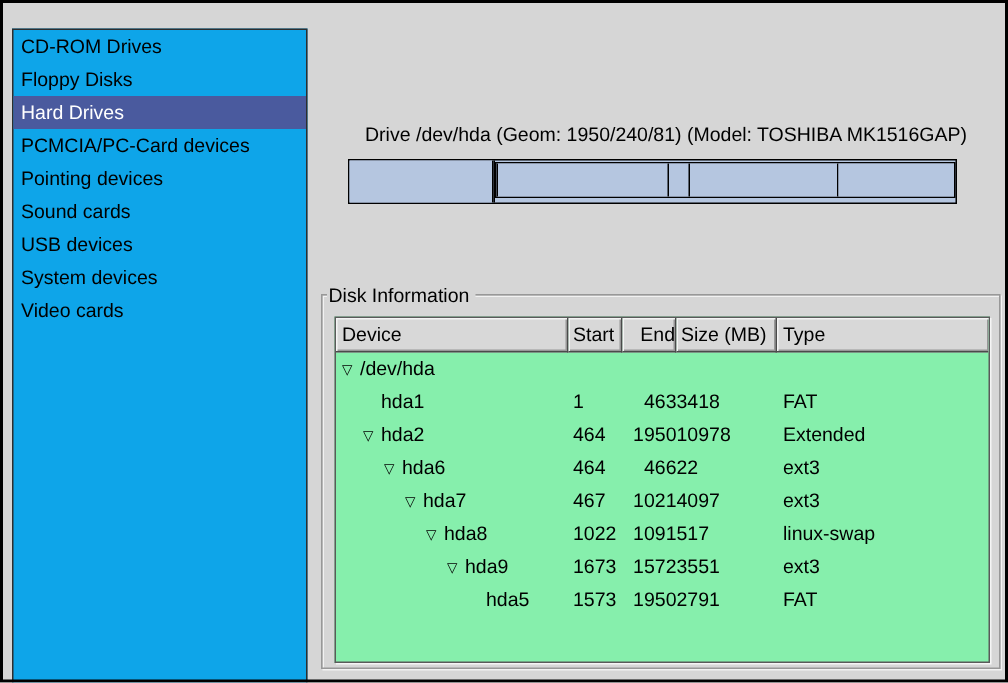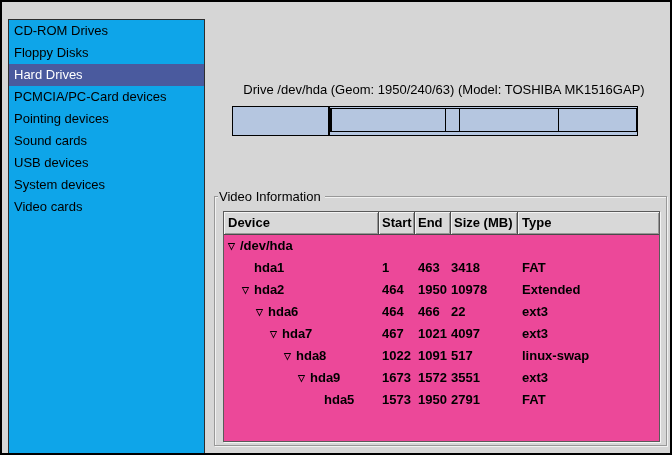--- a/index.html
+++ b/index.html
@@ -43,35 +43,35 @@
     border:1px solid #989898; box-shadow:1px 1px 0 #f2f2f2, inset 1px 1px 0 #f2f2f2;
   }
   .group-label {
     position:absolute; left:3px; top:-8px; height:15px; line-height:15px;
     background:#d6d6d6; padding:0 4px 0 1px; white-space:nowrap;
   }
 
   
   .disk-table {
     position:absolute; left:8px; top:14px; width:437px; height:231px;
-    background:#ec4899; border:1px solid #5a5a5a; box-shadow:1px 1px 0 #f5f5f5;
-    display:flex; flex-direction:column; overflow:hidden;font-weight:bold;
+    background:#86efac; border:1px solid #5a5a5a; box-shadow:1px 1px 0 #f5f5f5;
+    display:flex; flex-direction:column; overflow:hidden;
   }
   .thead { display:flex; height:23px; flex:0 0 23px; }
   .hcell {
     background:#d8d8d8; border-right:1px solid #4a4a4a; border-bottom:1px solid #4a4a4a;
     box-shadow:inset 1px 1px 0 #f4f4f4, inset -1px -1px 0 #979797;
     line-height:22px; white-space:nowrap; overflow:hidden; cursor:default;
   }
   .hcell:last-child { border-right:none; }
   .trow { display:flex; height:22px; flex:0 0 22px; }
   .tcell { line-height:22px; white-space:nowrap; overflow:hidden; }
   .c-device { width:155px; padding-left:4px; }
   .c-start  { width:36px;  padding-left:3px; }
-  .c-end    { width:36px;  padding-left:3px; }
+  .c-end    { width:36px;  padding-left:3px;text-align:right; }
   .c-size   { width:67px;  padding-left:3px; }
   .c-type   { flex:1;      padding-left:4px; }
   .trow .c-size { padding-right:4px; padding-left:0; }
   .indent { display:inline-block; height:1px; }
   .expander { display:inline-block; width:12px; font-size:9px; vertical-align:1px; cursor:default; }
 </style>
 </head>
 <body>
 
 <div class="screen">
@@ -81,37 +81,37 @@
       <div class="sidebar-item">Floppy Disks</div>
       <div class="sidebar-item selected" style="background: rgb(74, 90, 158);">Hard Drives</div>
       <div class="sidebar-item">PCMCIA/PC-Card devices</div>
       <div class="sidebar-item">Pointing devices</div>
       <div class="sidebar-item">Sound cards</div>
       <div class="sidebar-item">USB devices</div>
       <div class="sidebar-item">System devices</div>
       <div class="sidebar-item">Video cards</div>
     </div>
 
-  <div class="drive-heading">Drive /dev/hda (Geom: 1950/240/63) (Model: TOSHIBA MK1516GAP)</div>
+  <div class="drive-heading">Drive /dev/hda (Geom: 1950/240/81) (Model: TOSHIBA MK1516GAP)</div>
 
   <div class="part-bar" style="background: rgb(181, 198, 224);">
     <div class="seg-primary" style="width: 23.7436%; background: rgb(181, 198, 224);"></div>
     <div class="ext-region" style="left: 23.7436%; border-left: 1px solid rgb(0, 0, 0);">
       <div class="logical-row">
           <div class="logical-seg" style="width: 0.201748%; background: rgb(181, 198, 224);"></div>
           <div class="logical-seg" style="width: 37.3235%; background: rgb(181, 198, 224);"></div>
           <div class="logical-seg" style="width: 4.70746%; background: rgb(181, 198, 224);"></div>
           <div class="logical-seg" style="width: 32.347%; background: rgb(181, 198, 224);"></div>
           <div class="logical-seg" style="width: 25.4203%; background: rgb(181, 198, 224);"></div>
         </div>
     </div>
   </div>
 
   <div class="groupbox">
-    <span class="group-label">Video Information</span>
+    <span class="group-label">Disk Information</span>
     <div class="disk-table">
       <div class="thead">
           <div class="hcell c-device">Device</div>
           <div class="hcell c-start">Start</div>
           <div class="hcell c-end">End</div>
           <div class="hcell c-size">Size (MB)</div>
           <div class="hcell c-type">Type</div>
         </div>
       <div class="tbody">
           <div class="trow">

